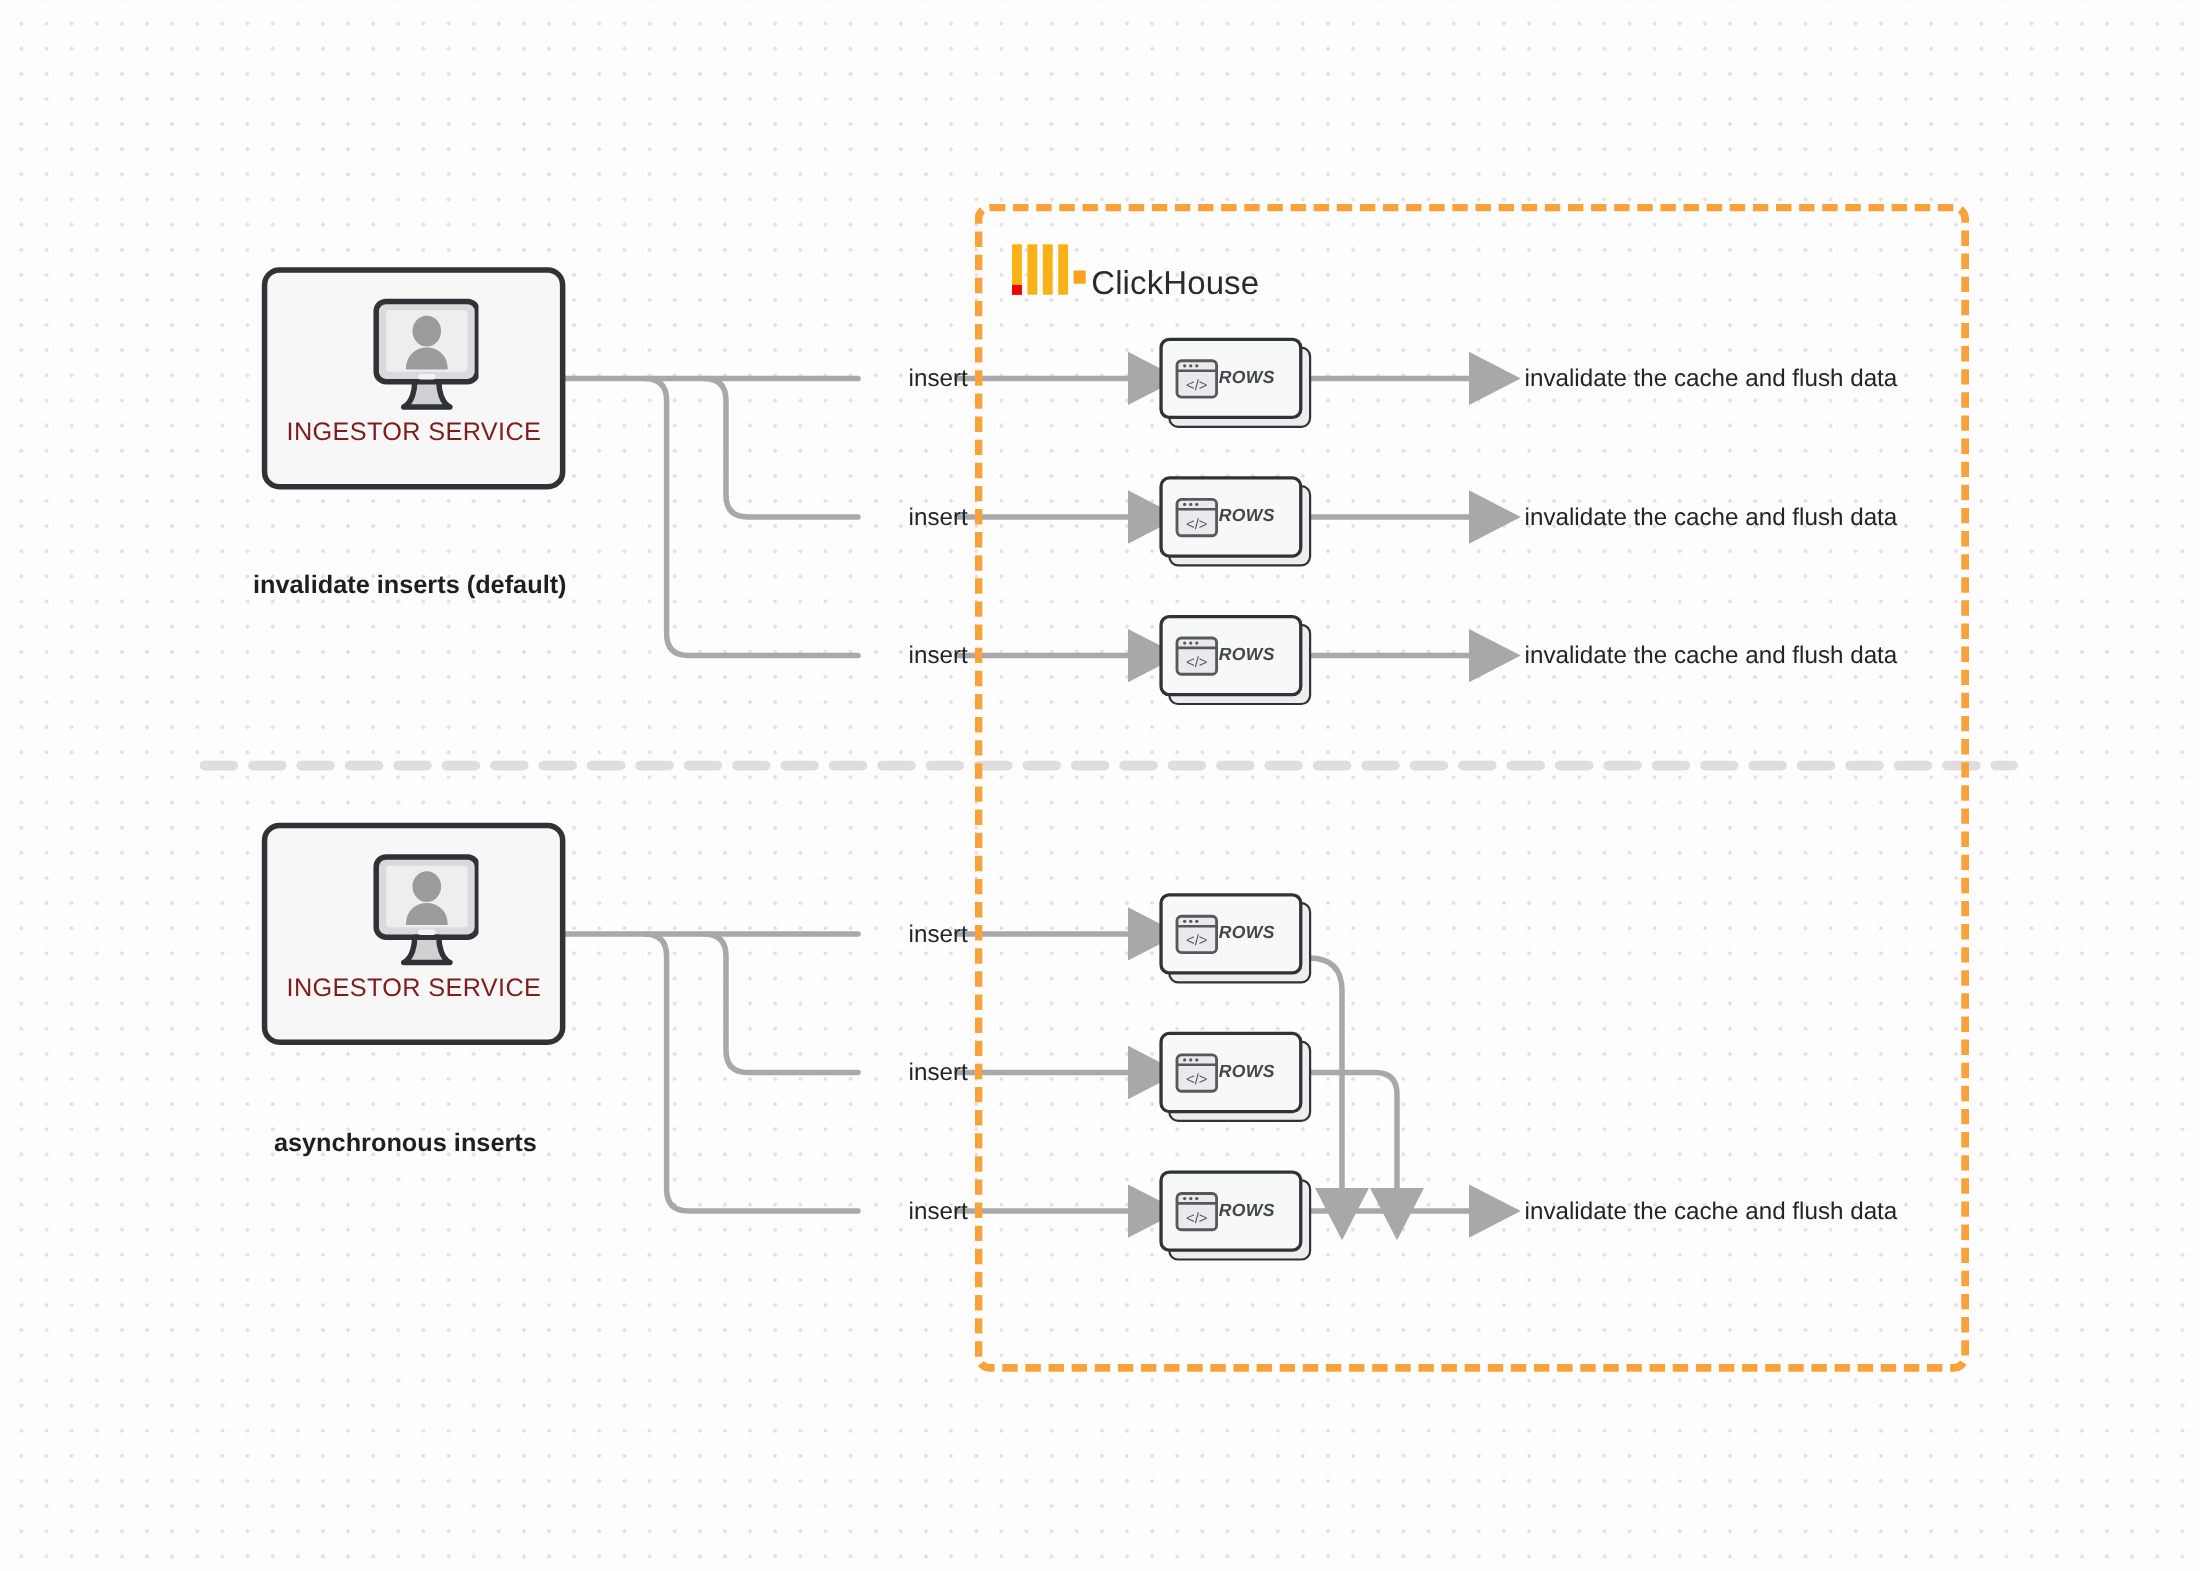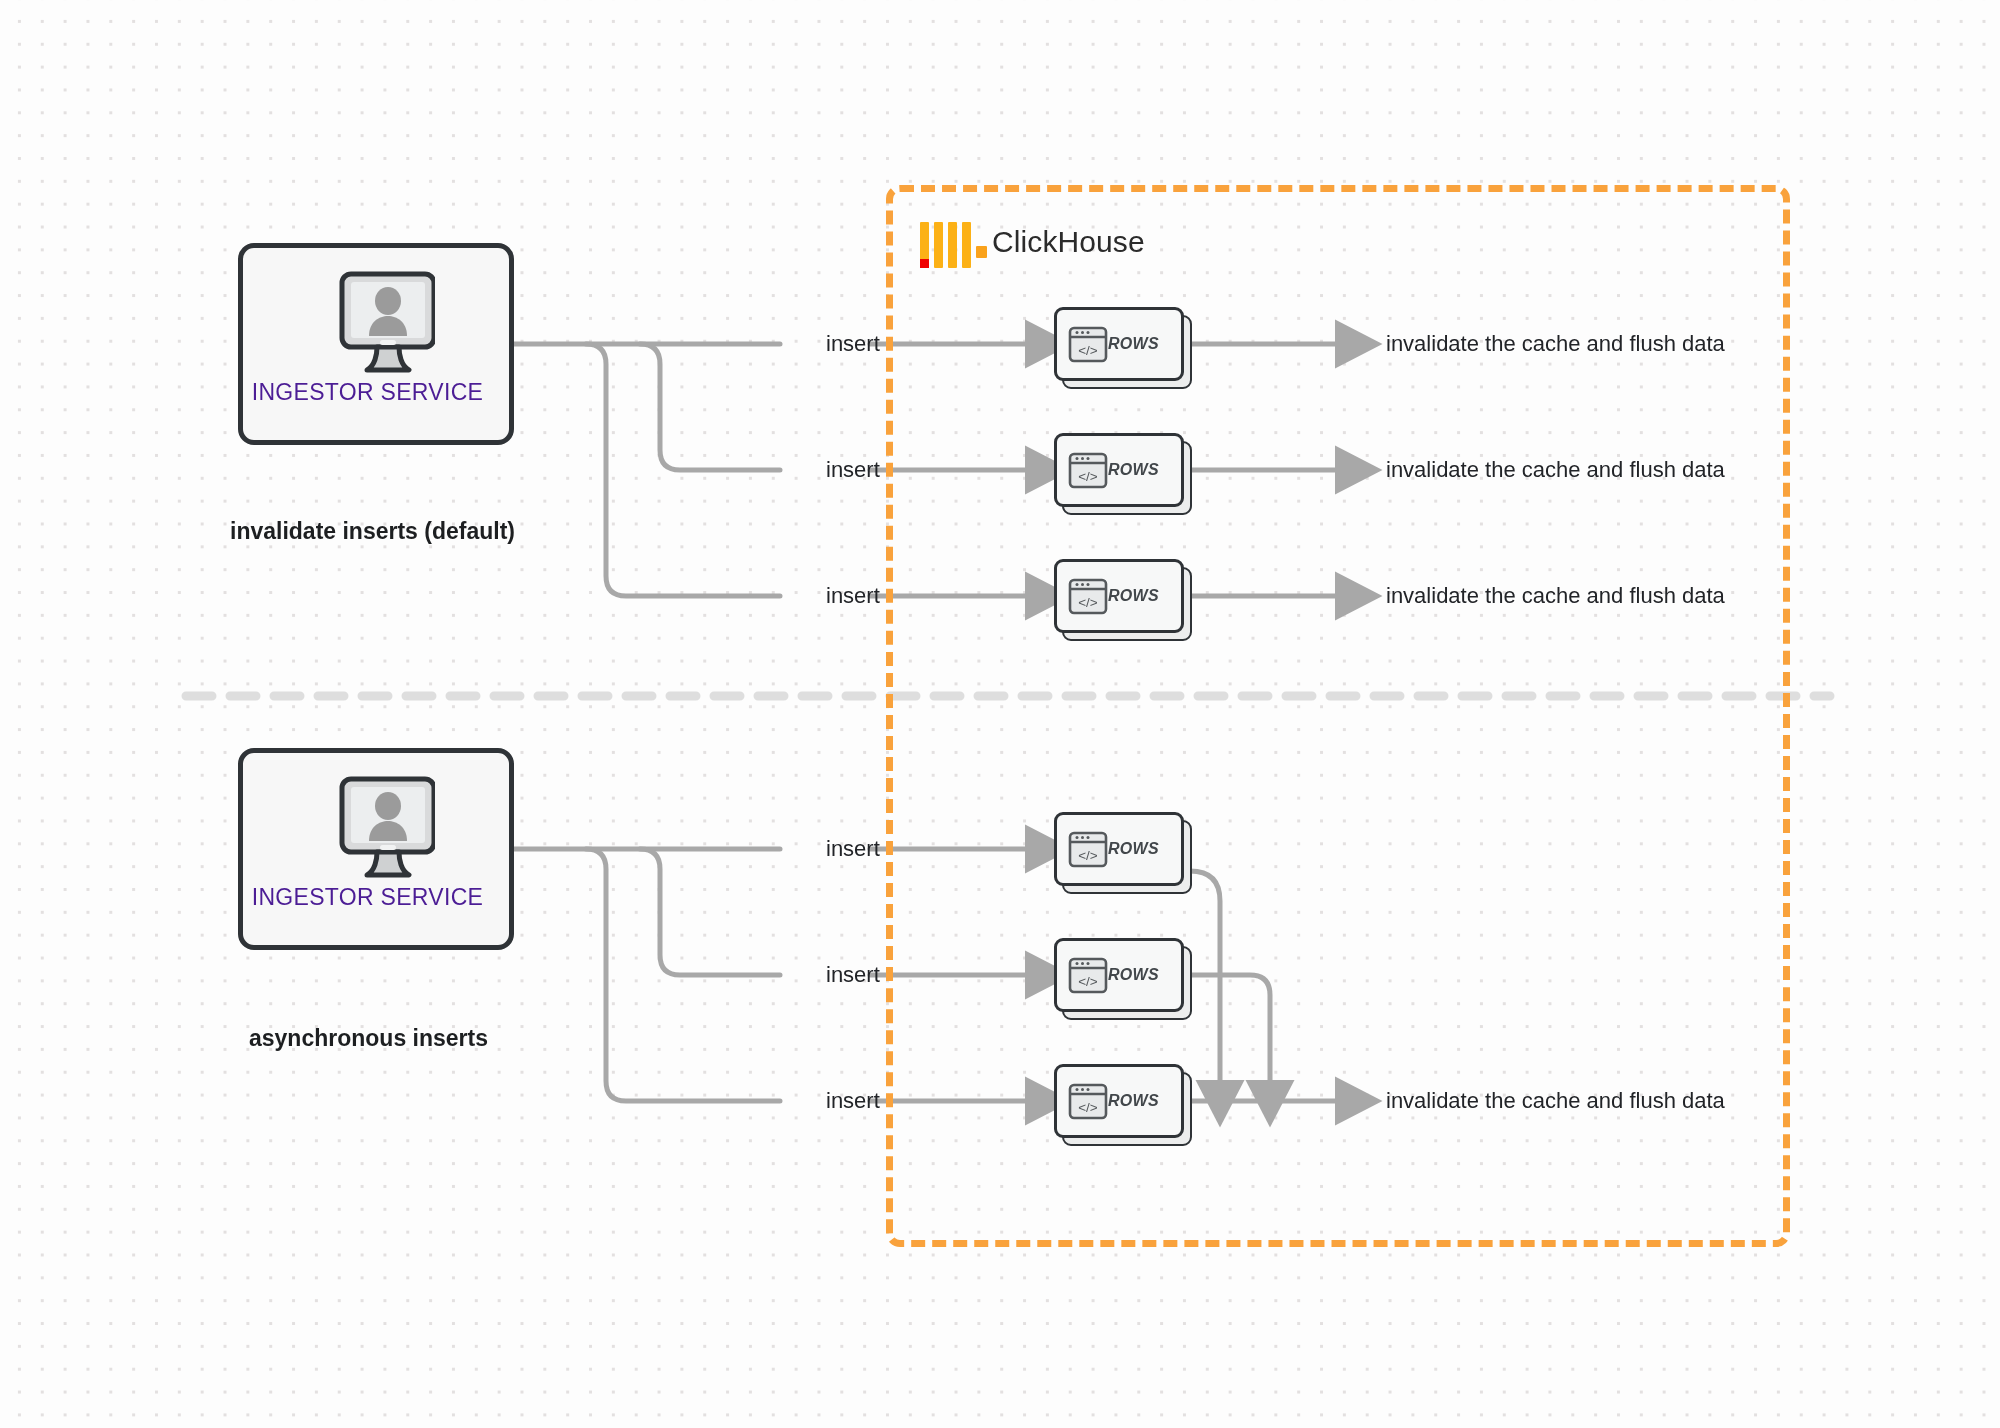--- a/index.html
+++ b/index.html
@@ -36,21 +36,21 @@
   }
   .ch-bar { position: absolute; top: 0; width: 9px; height: 46px; background: #fcb116; border-radius: 1px; }
   .ch-bar.b1 { left: 0; }
   .ch-bar.b2 { left: 14px; }
   .ch-bar.b3 { left: 28px; }
   .ch-bar.b4 { left: 42px; }
   .ch-dot-red { position: absolute; left: 0; bottom: 0; width: 9px; height: 9px; background: #f00000; }
   .ch-dot-orange { position: absolute; left: 56px; top: 24px; width: 11px; height: 12px; background: #faa21b; border-radius: 1px; }
   .ch-title {
     position: absolute;
-    left: 992px; top: 225px;
+    left: 992px; top: 241px;
     font-size: 30px;
     color: #2b2b2b;
     letter-spacing: .1px;
     white-space: nowrap;
   }
 
   
   .ingestor {
     position: absolute;
     width: 276px; height: 202px;
@@ -59,23 +59,23 @@
     border-radius: 16px;
     box-sizing: border-box;
   }
   .ingestor.top { left: 238px; top: 243px; }
   .ingestor.bottom { left: 238px; top: 748px; }
   .ingestor .monitor { position: absolute; left: 50%; top: 22px; transform: translateX(-50%); }
   .ingestor .caption {
     position: absolute;
     left: 0; right: 17px;
     bottom: 34px;
-    text-align: center;
+    text-align: right;
     font-size: 23px;
-    color: #4c1d95;
+    color: #7f1d1d;
     letter-spacing: .3px;
   }
 
   
   .section-label {
     position: absolute;
     font-size: 23px;
     font-weight: bold;
     color: #1d1f21;
     white-space: nowrap;

